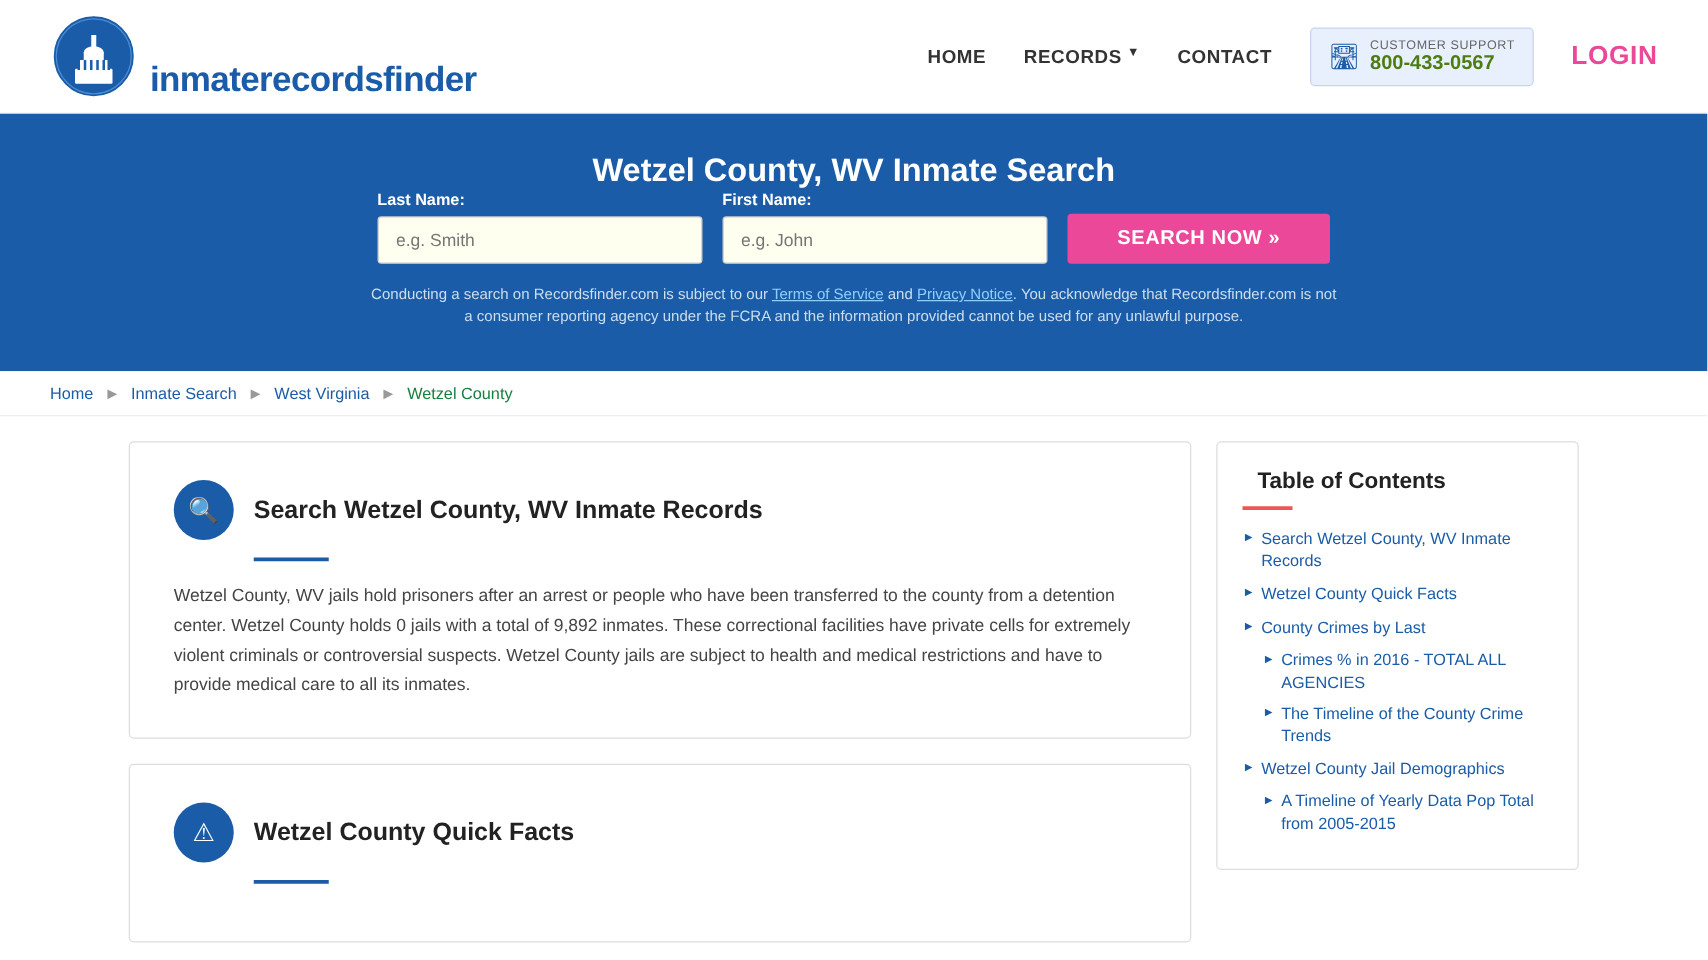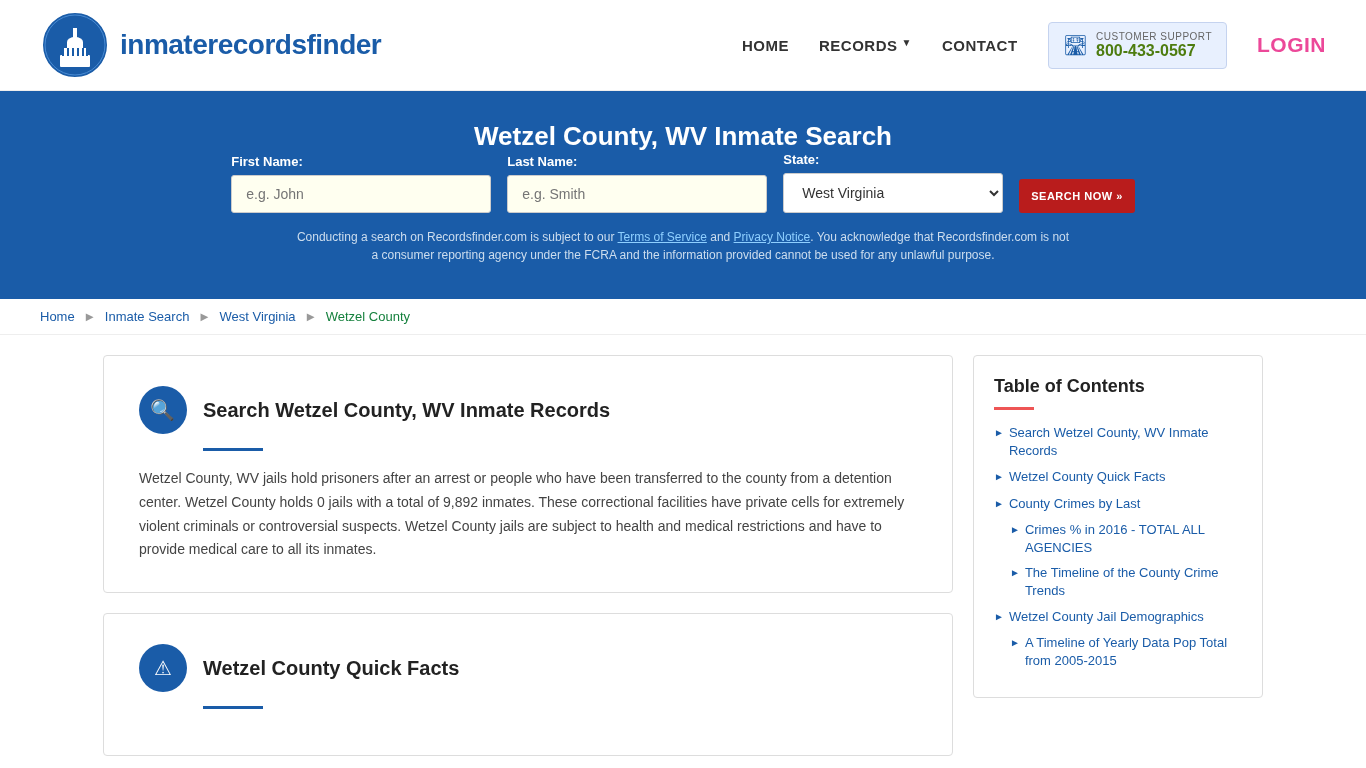--- a/index.html
+++ b/index.html
@@ -9,21 +9,21 @@
     .header {
       display: flex;
       align-items: center;
       justify-content: space-between;
       padding: 10px 40px;
       border-bottom: 1px solid #eee;
       background: #fff;
     }
     .logo-area {
       display: flex;
-      align-items: center;
+      align-items: flex-end;
       gap: 10px;
     }
     .logo-icon {
       width: 70px;
       height: 70px;
     }
     .logo-text {
       font-size: 28px;
       color: #1a5ca8;
       font-weight: 300;
@@ -131,25 +131,25 @@
     .form-group select {
       padding: 10px 14px;
       border: 1px solid #ccc;
       border-radius: 3px;
       font-size: 14px;
       background: #fff;
       width: 220px;
       color: #333;
     }
     .search-btn {
-      background: #b91c1c;
+      background: #ec4899;
       color: #fff;
       border: none;
-      padding: 11px 12px;
-      font-size: 11px;
+      padding: 11px 40px;
+      font-size: 16px;
       font-weight: 700;
       border-radius: 3px;
       cursor: pointer;
       white-space: nowrap;
       letter-spacing: 0.5px;
     }
     .hero-disclaimer {
       font-size: 12px;
       color: #cde;
       max-width: 780px;
@@ -249,20 +249,21 @@
       border: 1px solid #ddd;
       border-radius: 4px;
       padding: 20px;
       background: #fff;
     }
     .toc-title {
       font-size: 18px;
       font-weight: 700;
       color: #222;
       margin-bottom: 10px;
+      margin-left: 12px;
     }
     .toc-divider {
       width: 40px;
       height: 3px;
       background: #e55;
       margin-bottom: 14px;
     }
     .toc-list {
       list-style: none;
     }
@@ -336,32 +337,26 @@
       </div>
     </div>
     <a class="nav-item login-btn">LOGIN</a>
   </nav>
 </header>
 
 <section class="hero">
   <h1>Wetzel County, WV Inmate Search</h1>
   <div class="search-form">
     <div class="form-group">
+      <label>Last Name:</label>
+      <input type="text" placeholder="e.g. Smith" style="">
+    </div>
+    <div class="form-group">
       <label>First Name:</label>
       <input type="text" placeholder="e.g. John" style="">
-    </div>
-    <div class="form-group">
-      <label>Last Name:</label>
-      <input type="text" placeholder="e.g. Smith" style="">
-    </div>
-    <div class="form-group">
-      <label>State:</label>
-      <select>
-        <option>West Virginia</option>
-      </select>
     </div>
     <button class="search-btn">SEARCH NOW »</button>
   </div>
   <p class="hero-disclaimer">
     Conducting a search on Recordsfinder.com is subject to our
     <a>Terms of Service</a>
     and
     <a>Privacy Notice</a>.
     You acknowledge that Recordsfinder.com is not a consumer reporting agency under the FCRA and the information provided cannot be used for any unlawful purpose.
   </p>

